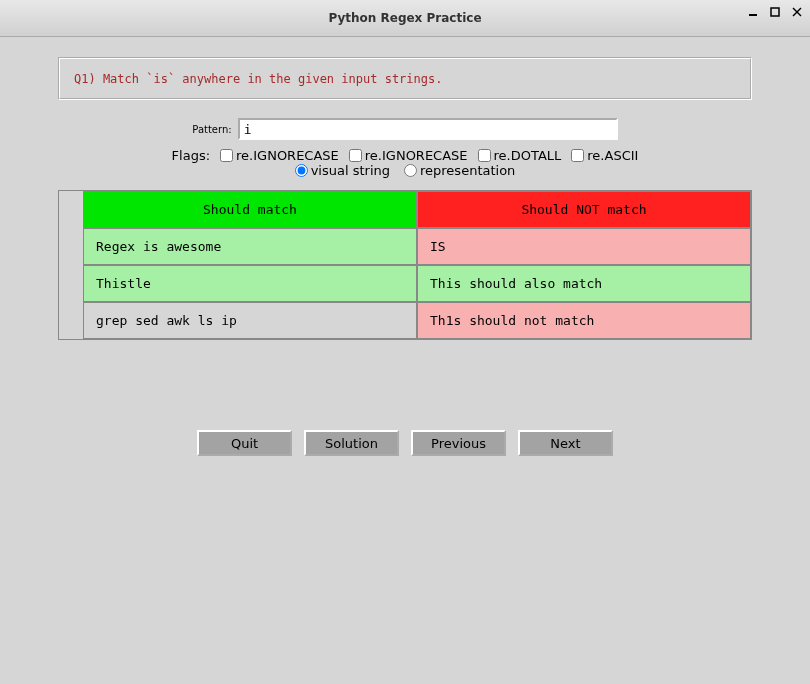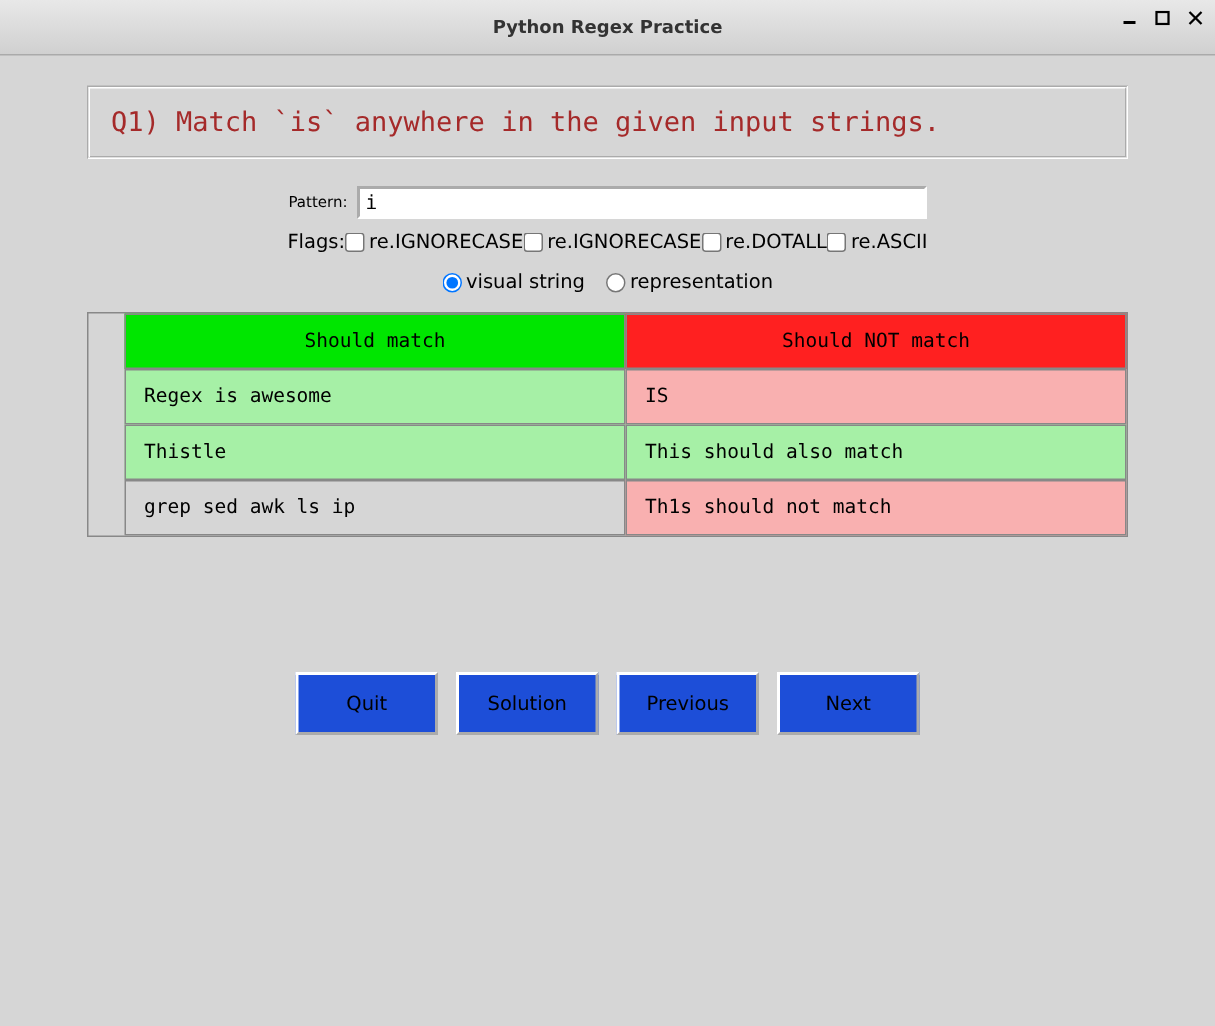--- a/index.html
+++ b/index.html
@@ -48,21 +48,21 @@
     padding: 20px 18px;
   }
   .question-frame {
     border: 2px groove #fff;
     padding: 12px 14px;
     margin: 0 40px 18px 40px;
   }
   .question-text {
     color: #a52a2a;
     font-family: "DejaVu Sans Mono", "Liberation Mono", monospace;
-    font-size: 18px;
+    font-size: 12px;
   }
   .form-row {
     display: flex;
     align-items: center;
     justify-content: center;
     margin: 6px 0;
   }
   .label {
     margin-right: 6px;
     font-size: 10px;
@@ -73,39 +73,39 @@
     padding: 1px 4px;
     font-family: "DejaVu Sans Mono", monospace;
     font-size: 13px;
     border: 2px inset #fff;
     background: #fff;
   }
   .flags-row {
     display: flex;
     align-items: center;
     justify-content: center;
+    gap: 10px;
     margin-top: 8px;
     font-size: 13px;
   }
   .flag-item {
     display: flex;
     align-items: center;
     gap: 3px;
   }
   .flag-item input[type=checkbox] {
     width: 13px;
     height: 13px;
     margin: 0;
   }
   .radio-row {
     display: flex;
     align-items: center;
     justify-content: center;
     gap: 14px;
-    margin-top: 12px;
     margin-bottom: 12px;
   }
   .radio-item {
     display: flex;
     align-items: center;
     gap: 3px;
   }
   .radio-item input[type=radio] {
     margin: 0;
   }
@@ -128,22 +128,22 @@
   .nomatch-ok { background: #f9b0b0; }
   .neutral { background: #d6d6d6; }
   .button-row {
     display: flex;
     justify-content: center;
     gap: 12px;
     margin-top: 90px;
   }
   .btn {
     width: 95px;
-    height: 42px;
-    background: #1d4ed8;
+    height: 26px;
+    background: #a3a3a3;
     border: 2px outset #fff;
     font-size: 13px;
     cursor: pointer;
     display: flex;
     align-items: center;
     justify-content: center;
   }
 </style>
 </head>
 <body>

